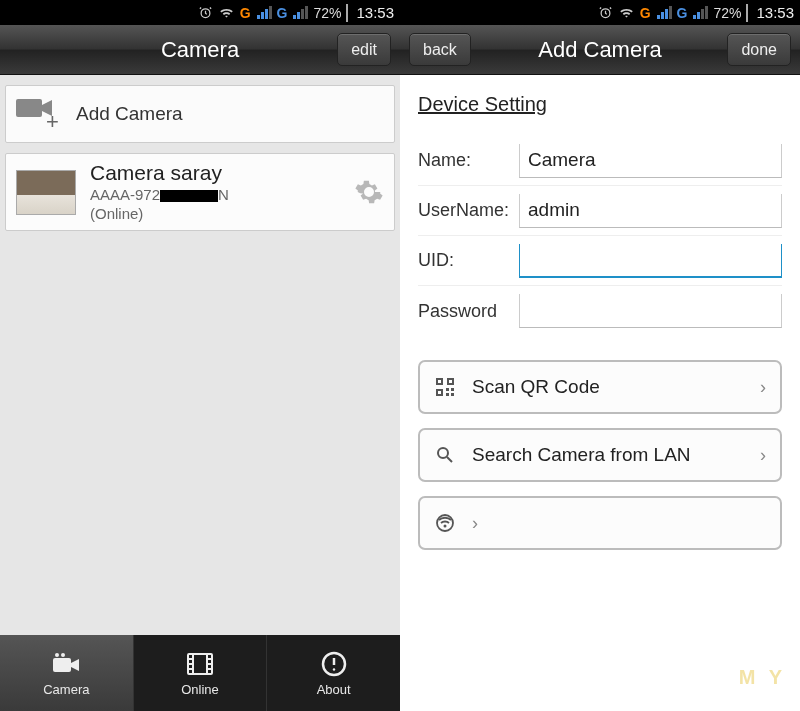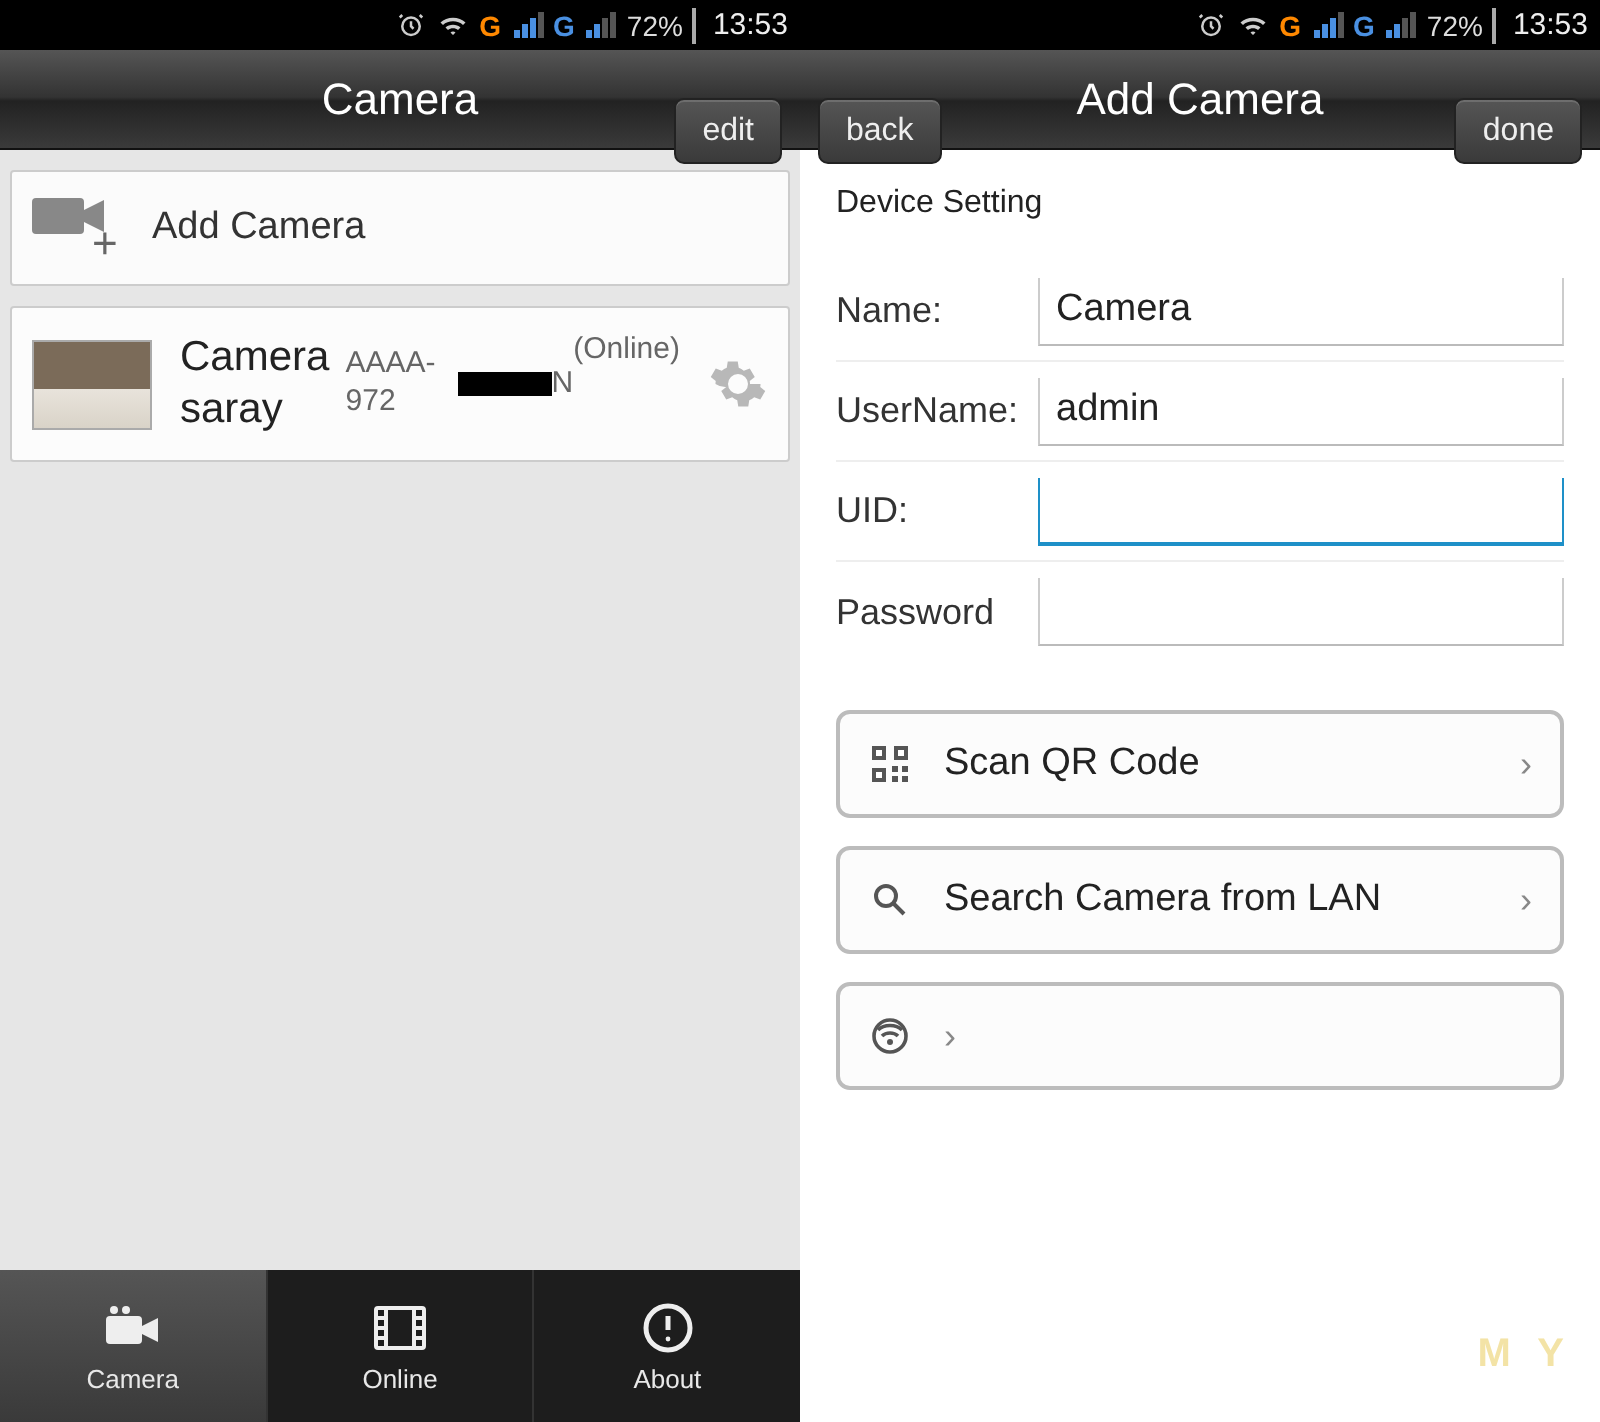--- a/index.html
+++ b/index.html
@@ -48,21 +48,21 @@
     background: linear-gradient(#555, #333 48%, #222 52%, #3a3a3a);
     display: flex;
     align-items: center;
     justify-content: center;
     position: relative;
     border-bottom: 1px solid #111;
   }
   .header-title { color: #fff; font-size: 22px; }
   .header-btn {
     position: absolute;
-    top: 24px;
+    top: 8px;
     height: 33px;
     padding: 0 13px;
     background: linear-gradient(#555,#3a3a3a);
     border: 1px solid #222;
     border-radius: 5px;
     color: #eee;
     font-size: 16px;
     display: flex;
     align-items: center;
     box-shadow: inset 0 1px 0 rgba(255,255,255,.15);
@@ -93,21 +93,21 @@
     border-radius: 2px;
     display: flex;
     align-items: center;
     padding: 6px 10px;
     gap: 14px;
   }
   .thumb {
     width: 60px; height: 45px; border: 1px solid #aaa; background:#b9a998;
     background: linear-gradient(to bottom, #7b6b59 0%, #7b6b59 55%, #e8e3db 55%, #d9d3c8 100%);
   }
-  .caminfo { flex:1; display:flex; flex-direction:row; line-height:1.25 }
+  .caminfo { flex:1; display:flex; flex-direction:column; line-height:1.25 }
   .camname { font-size: 21px; color:#222 }
   .uidline { font-size: 15px; color:#666; display:flex; align-items:center; gap:0 }
   .uid-mask { display:inline-block; width:58px; height:12px; background:#000; }
   .camstatus { font-size:15px; color:#666 }
   .gear { width: 30px; height:30px; color:#999 }
 
   
   .bottomnav {
     height: 76px;
     background: #1d1d1d;
@@ -123,21 +123,21 @@
     color: #e8e8e8;
     font-size: 13px;
     border-right: 1px solid #333;
   }
   .navitem:last-child{border-right:none}
   .navitem.active { background: linear-gradient(#555,#3a3a3a); }
   .navicon { width: 32px; height: 28px; display:flex; align-items:center; justify-content:center; }
 
   
   .content-r { flex:1; background:#fff; padding: 18px 18px 10px 18px; overflow:hidden; }
-  .sectiontitle { font-size: 16px; color:#222; margin-bottom: 20px; }
+  .sectiontitle { font-size: 20px; color:#222; margin-bottom: 20px; text-decoration: underline; }
   .fieldrow { display:flex; align-items:center; height: 50px; border-bottom: 1px solid #eee; }
   .fieldrow:last-of-type{}
   .flabel { width: 130px; font-size: 18px; color:#333 }
   .finput {
     flex:1;
     height: 34px;
     border: none;
     border-left:1px solid #ccc;
     border-right:1px solid #ccc;
     border-bottom:1px solid #bbb;

